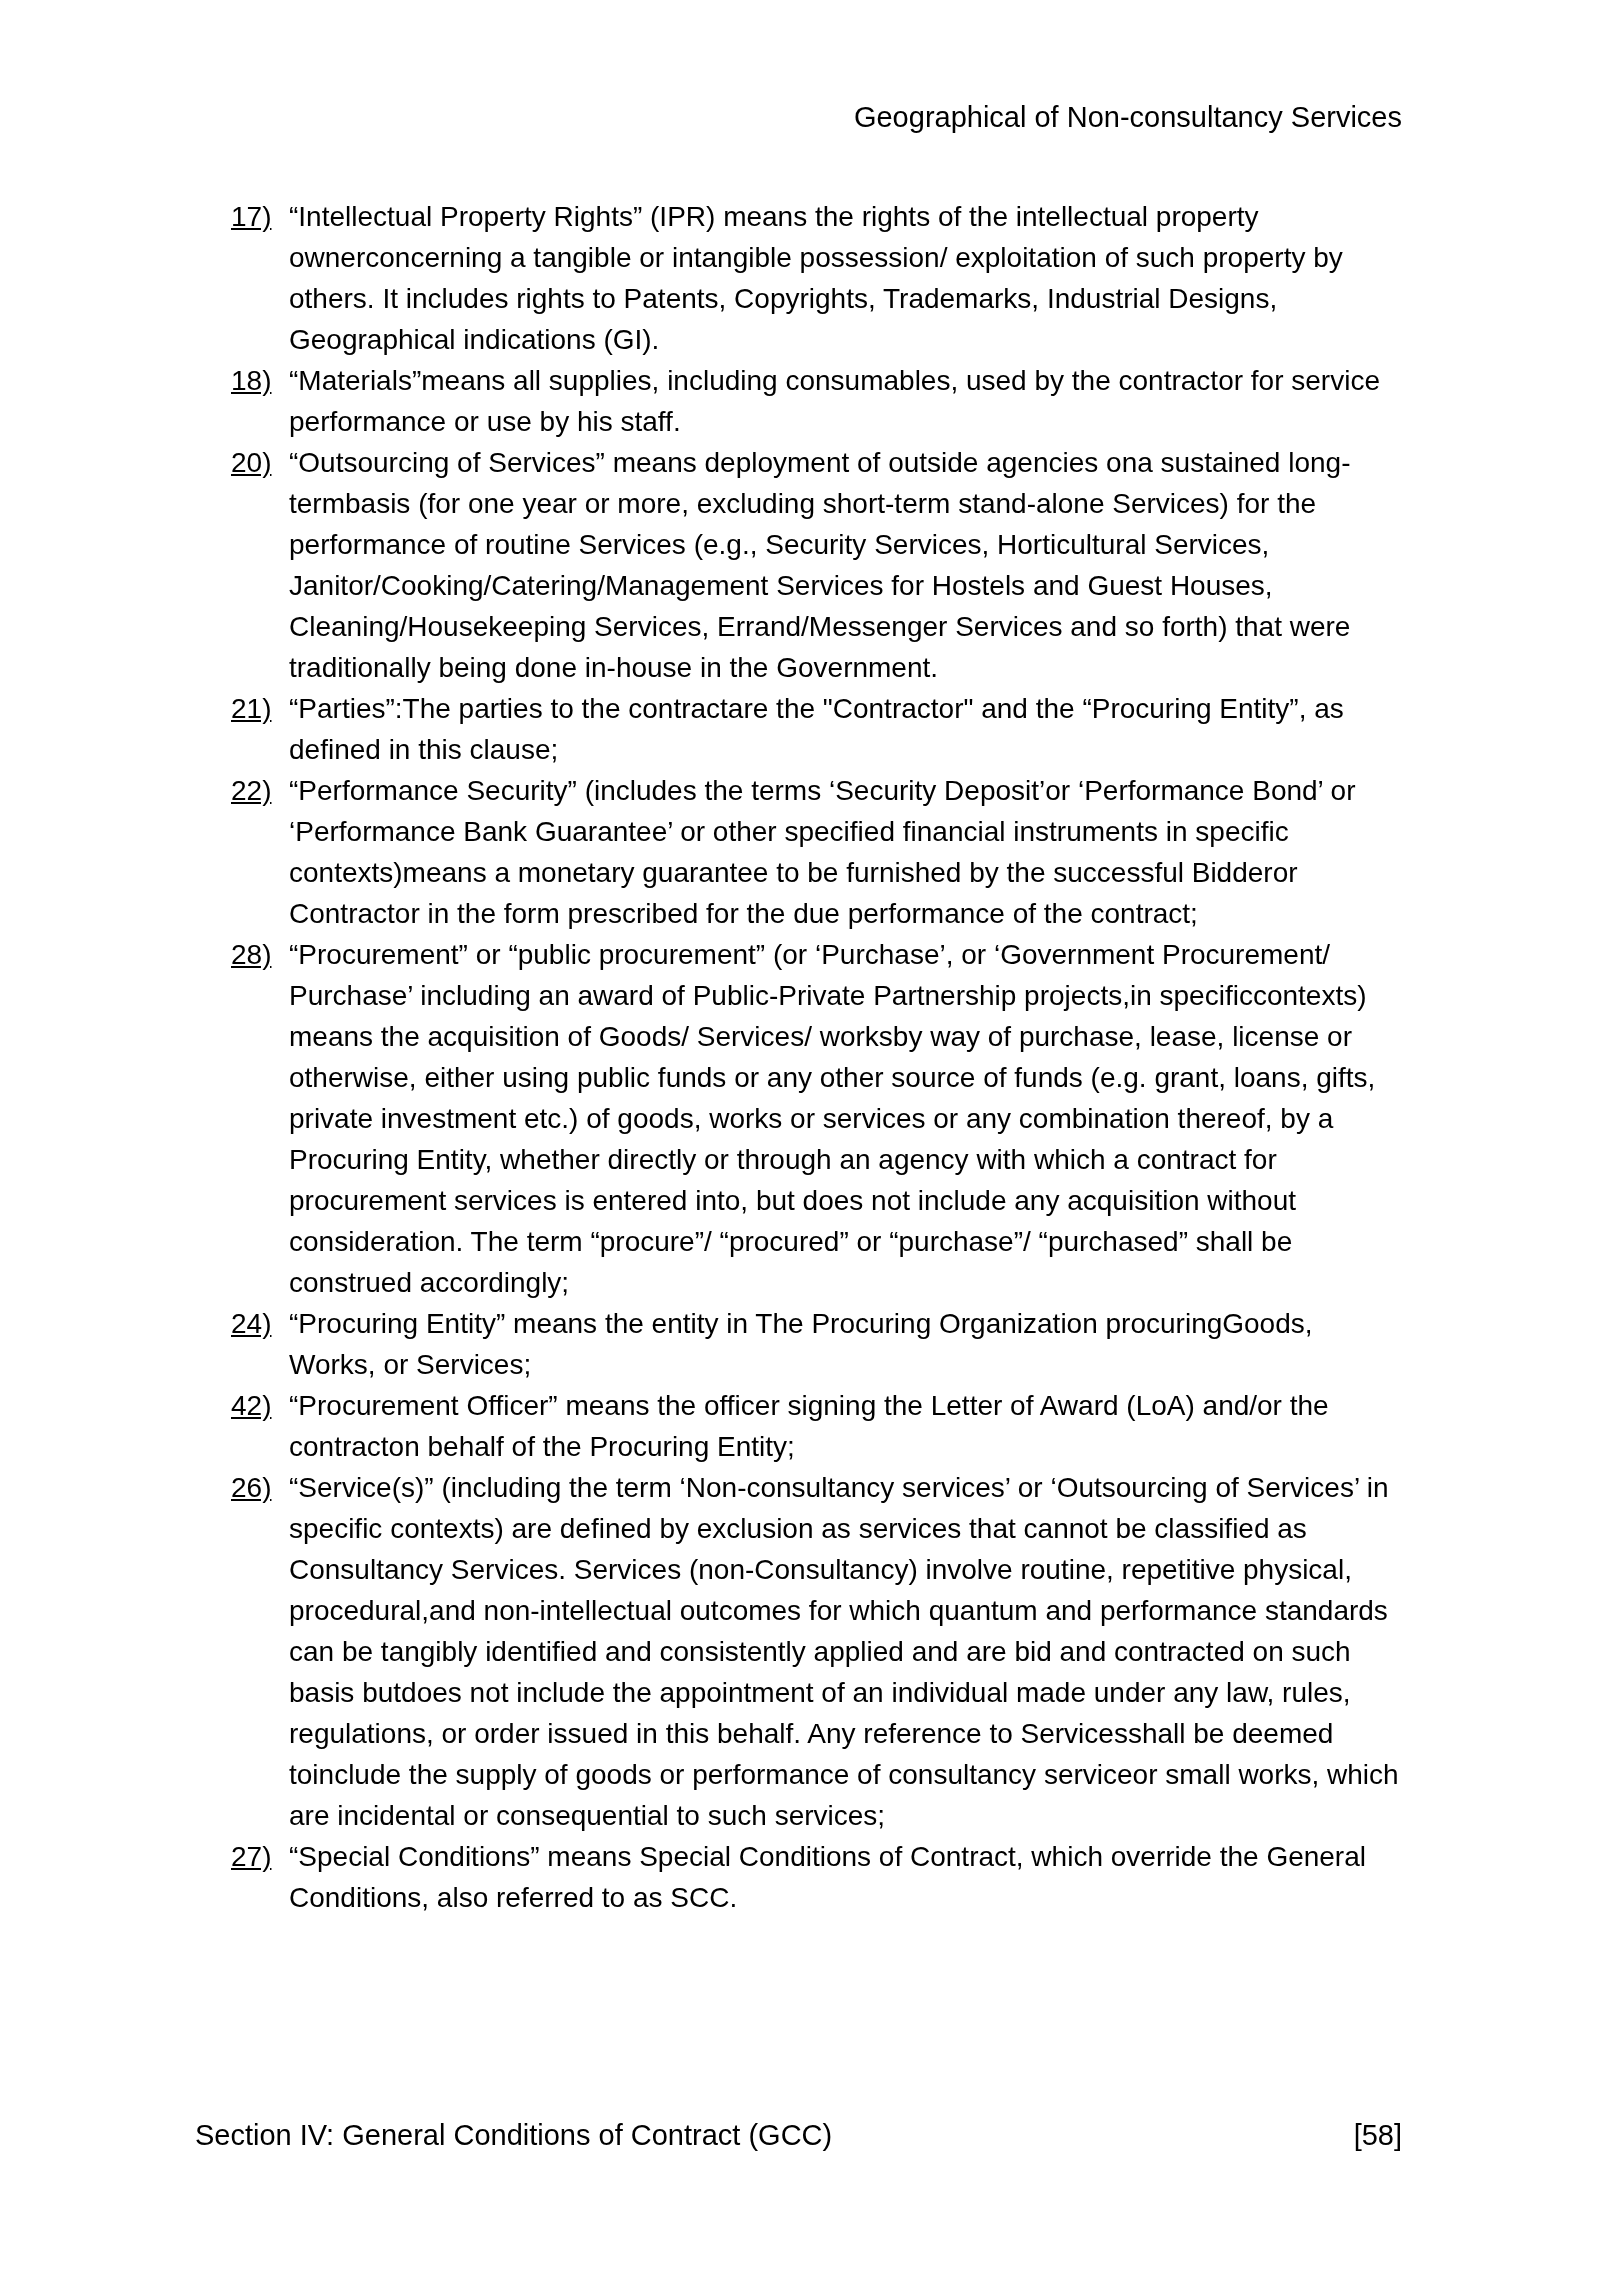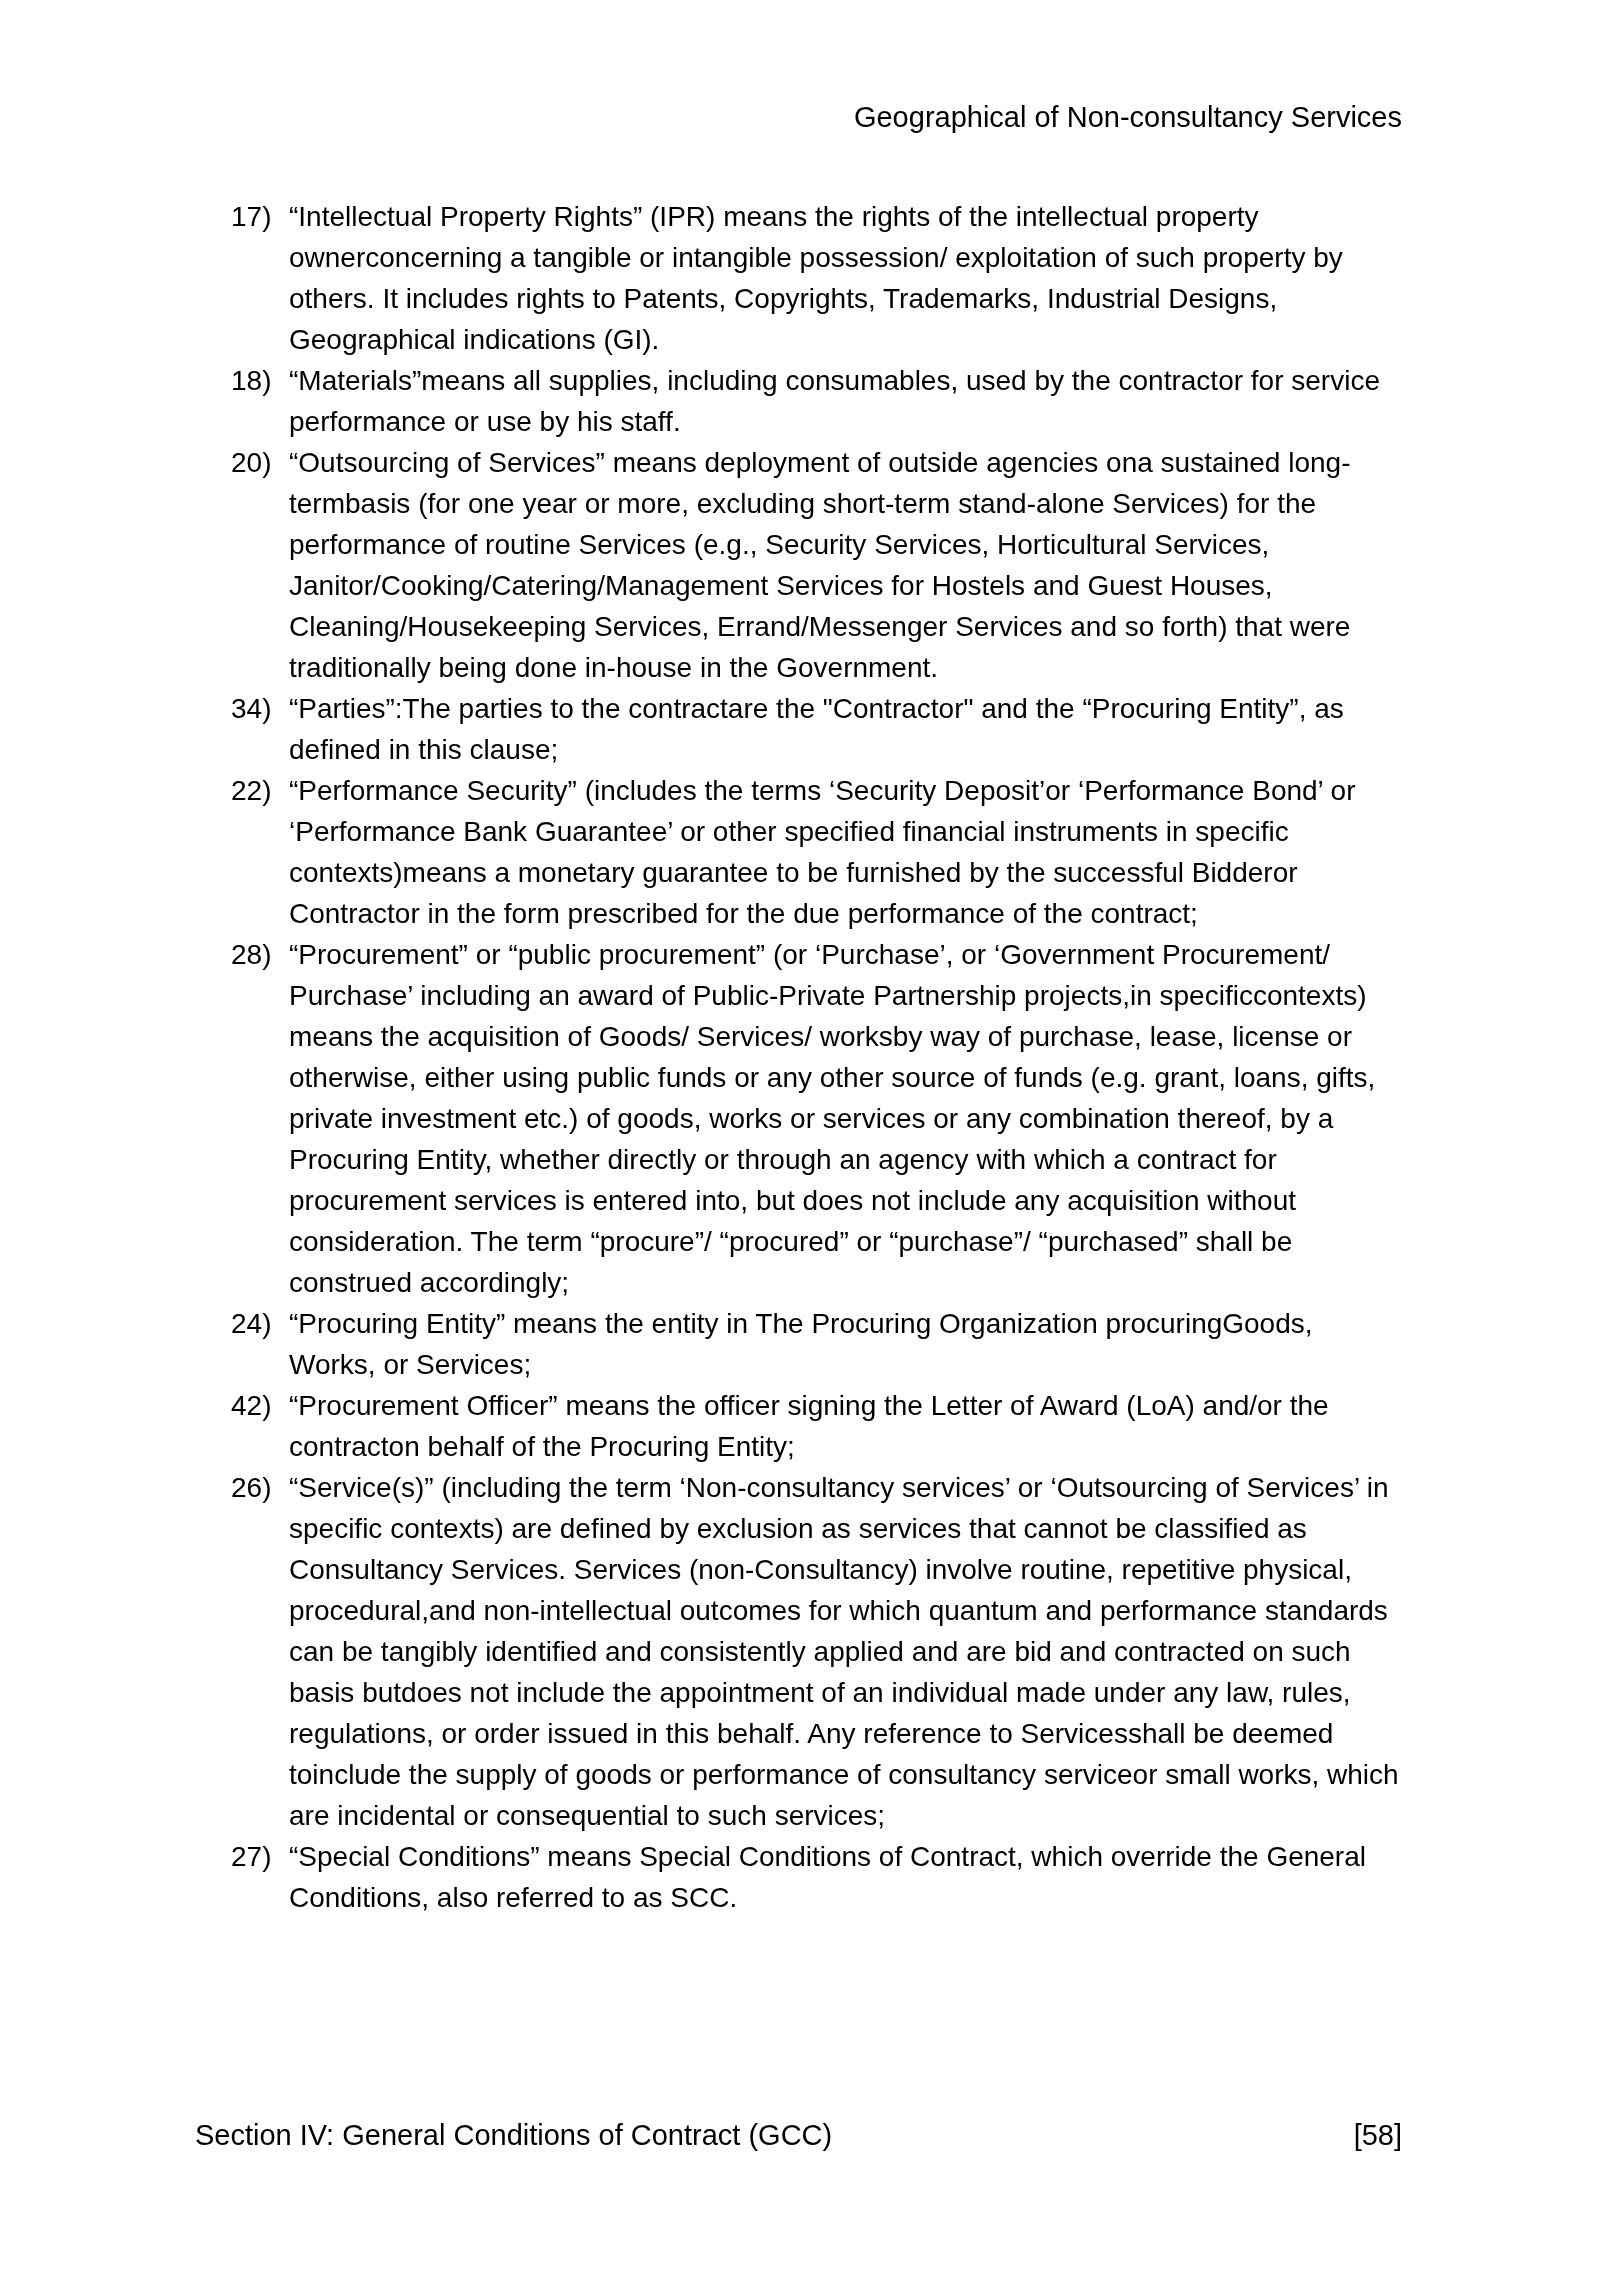--- a/index.html
+++ b/index.html
@@ -32,20 +32,21 @@
   .def-item {
     display: flex;
     align-items: flex-start;
     font-size: 28px;
     line-height: 41px;
     text-align: left;
   }
   .def-number {
     flex: 0 0 58px;
     width: 58px;
+    text-decoration: underline;
   }
   .def-text {
     flex: 1 1 auto;
   }
   .page-footer {
     position: absolute;
     left: 195px;
     right: 221px;
     top: 2119px;
     display: flex;
@@ -74,21 +75,21 @@
     <span class="def-number">18)</span>
     <span class="def-text">“Materials”means all supplies, including consumables, used by the contractor for service performance or use by his staff.</span>
   </div>
 
   <div class="def-item">
     <span class="def-number">20)</span>
     <span class="def-text">“Outsourcing of Services” means deployment of outside agencies ona sustained long-termbasis (for one year or more, excluding short-term stand-alone Services) for the performance of routine Services (e.g., Security Services, Horticultural Services, Janitor/Cooking/Catering/Management Services for Hostels and Guest Houses, Cleaning/Housekeeping Services, Errand/Messenger Services and so forth) that were traditionally being done in-house in the Government.</span>
   </div>
 
   <div class="def-item">
-    <span class="def-number">34)</span>
+    <span class="def-number">21)</span>
     <span class="def-text">“Parties”:The parties to the contractare the "Contractor" and the “Procuring Entity”, as defined in this clause;</span>
   </div>
 
   <div class="def-item">
     <span class="def-number">22)</span>
     <span class="def-text">“Performance Security” (includes the terms ‘Security Deposit’or ‘Performance Bond’ or ‘Performance Bank Guarantee’ or other specified financial instruments in specific contexts)means a monetary guarantee to be furnished by the successful Bidderor Contractor in the form prescribed for the due performance of the contract;</span>
   </div>
 
   <div class="def-item">
     <span class="def-number">28)</span>

